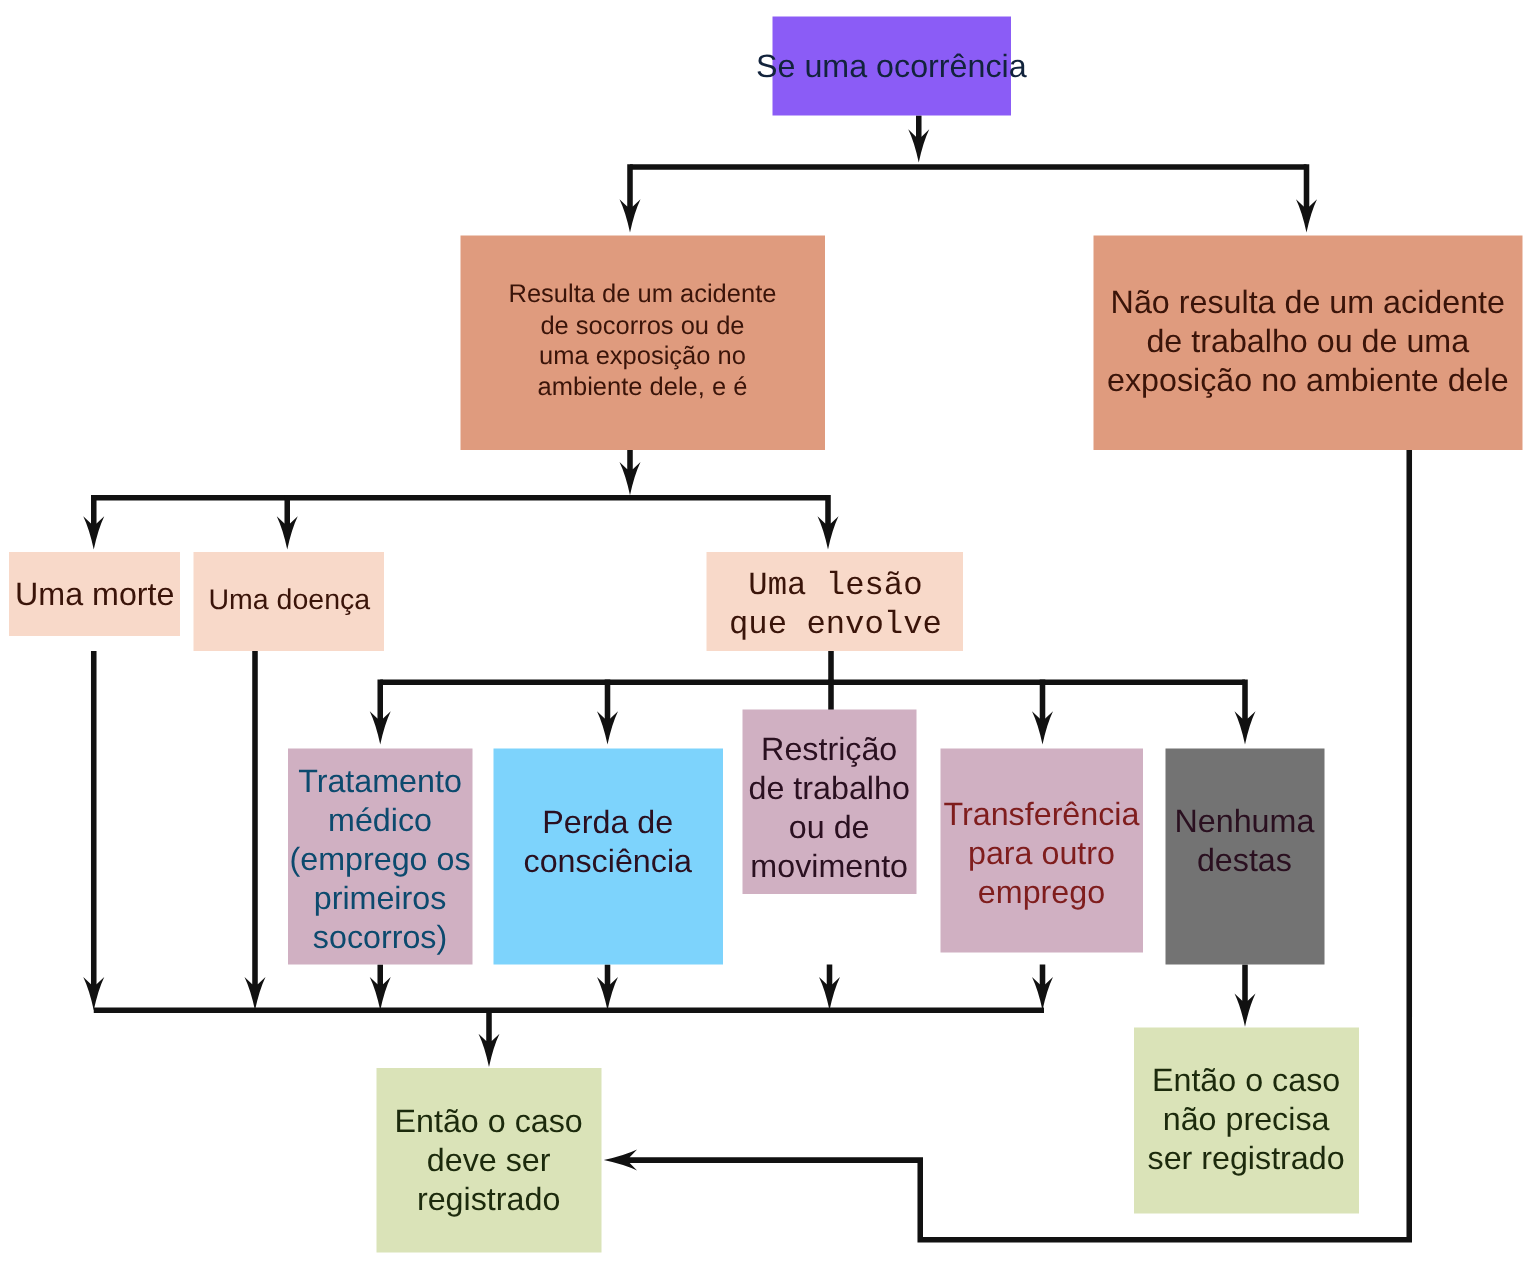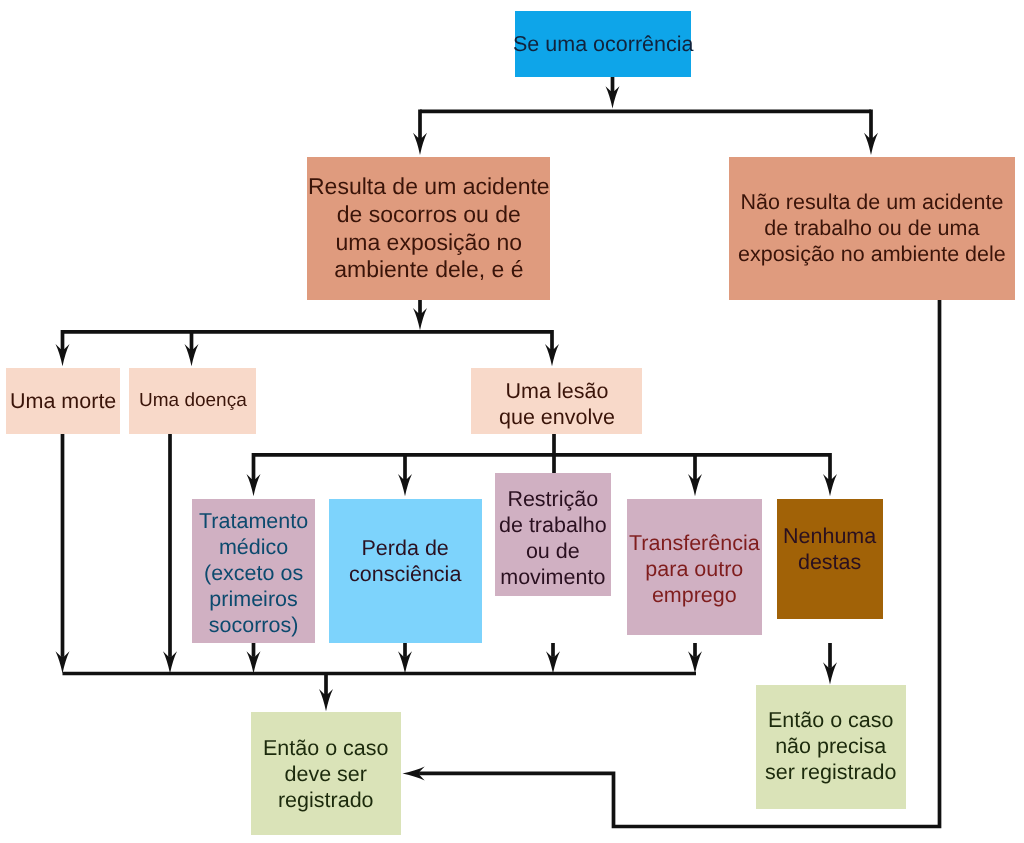--- a/index.html
+++ b/index.html
@@ -64,61 +64,61 @@
         <path d="M 0 0 Q -2.898 -13.609 -7.000 -22.200 L -1.850 -17.294 L 1.850 -17.294 L 7.000 -22.200 Q 2.898 -13.609 0 0 Z" transform="translate(170,673.5) rotate(0.00)"></path>
         <path d="M 0 0 Q -2.898 -13.609 -7.000 -22.200 L -1.850 -17.294 L 1.850 -17.294 L 7.000 -22.200 Q 2.898 -13.609 0 0 Z" transform="translate(253.5,673.5) rotate(0.00)"></path>
         <path d="M 0 0 Q -2.898 -13.609 -7.000 -22.200 L -1.850 -17.294 L 1.850 -17.294 L 7.000 -22.200 Q 2.898 -13.609 0 0 Z" transform="translate(405,673.5) rotate(0.00)"></path>
         <path d="M 0 0 Q -2.898 -13.609 -7.000 -22.200 L -1.850 -17.294 L 1.850 -17.294 L 7.000 -22.200 Q 2.898 -13.609 0 0 Z" transform="translate(553,673.5) rotate(0.00)"></path>
         <path d="M 0 0 Q -2.898 -13.609 -7.000 -22.200 L -1.850 -17.294 L 1.850 -17.294 L 7.000 -22.200 Q 2.898 -13.609 0 0 Z" transform="translate(695,673.5) rotate(0.00)"></path>
         <path d="M 0 0 Q -2.898 -13.609 -7.000 -22.200 L -1.850 -17.294 L 1.850 -17.294 L 7.000 -22.200 Q 2.898 -13.609 0 0 Z" transform="translate(326,711.3) rotate(0.00)"></path>
         <path d="M 0 0 Q -2.898 -13.609 -7.000 -22.200 L -1.850 -17.294 L 1.850 -17.294 L 7.000 -22.200 Q 2.898 -13.609 0 0 Z" transform="translate(830,684.5) rotate(0.00)"></path>
         <path d="M 0 0 Q -2.898 -13.609 -7.000 -22.200 L -1.850 -17.294 L 1.850 -17.294 L 7.000 -22.200 Q 2.898 -13.609 0 0 Z" transform="translate(402.5,773.4) rotate(90.00)"></path>
       </g>
   </svg>
-<div class="node" style="left: 515px; top: 11px; width: 176px; height: 66px; background: #0ea5e9; color: rgb(18, 35, 60); font-size: 21.5px; line-height: 1.21;">
+<div class="node" style="left: 515px; top: 11px; width: 159px; height: 66px; background: #8b5cf6; color: rgb(18, 35, 60); font-size: 21.5px; line-height: 1.21;">
       <span class="lines">
         <span class="ln">Se uma ocorrência</span>
       </span>
     </div>
-    <div class="node" style="left: 307px; top: 157px; width: 243px; height: 143px; background: rgb(223, 155, 126); color: rgb(58, 20, 9); font-size: 23px; line-height: 1.21;">
+    <div class="node" style="left: 307px; top: 157px; width: 243px; height: 143px; background: rgb(223, 155, 126); color: rgb(58, 20, 9); font-size: 17px; line-height: 1.21;">
       <span class="lines" style="transform: translateY(-0.4px);">
         <span class="ln">Resulta de um acidente</span>
         <span class="ln">de socorros ou de</span>
         <span class="ln">uma exposição no</span>
         <span class="ln">ambiente dele, e é</span>
       </span>
     </div>
     <div class="node" style="left: 729px; top: 157px; width: 286px; height: 143px; background: rgb(223, 155, 126); color: rgb(58, 20, 9); font-size: 21.5px; line-height: 1.21;">
       <span class="lines" style="transform: translateY(-1.1px); text-align: center;">
         <span class="ln">Não resulta de um acidente</span>
         <span class="ln">de trabalho ou de uma</span>
         <span class="ln">exposição no ambiente dele</span>
       </span>
     </div>
-    <div class="node" style="left: 6px; top: 368px; width: 114px; height: 66px; background: rgb(248, 217, 201); color: rgb(58, 20, 9); font-size: 21.5px; line-height: 1.21;">
+    <div class="node" style="left: 6px; top: 368px; width: 114px; height: 56px; background: rgb(248, 217, 201); color: rgb(58, 20, 9); font-size: 21.5px; line-height: 1.21;">
       <span class="lines">
         <span class="ln">Uma morte</span>
       </span>
     </div>
     <div class="node" style="left: 129px; top: 368px; width: 127px; height: 66px; background: rgb(248, 217, 201); color: rgb(58, 20, 9); font-size: 19px; line-height: 1.21;">
       <span class="lines">
         <span class="ln">Uma doença</span>
       </span>
     </div>
-    <div class="node" style="left: 471px; top: 368px; width: 171px; height: 66px; background: rgb(248, 217, 201); color: rgb(58, 20, 9); font-size: 21.5px; line-height: 1.21;">
+    <div class="node" style="left: 471px; top: 368px; width: 171px; height: 66px; background: rgb(248, 217, 201); color: rgb(58, 20, 9); font-size: 21.5px; line-height: 1.21; font-family: Liberation Mono, monospace;">
       <span class="lines" style="transform: translateY(3.2px);">
         <span class="ln">Uma lesão</span>
         <span class="ln">que envolve</span>
       </span>
     </div>
     <div class="node" style="left: 192px; top: 499px; width: 123px; height: 144px; background: rgb(208, 176, 194); color: #0c4a6e; font-size: 21.5px; line-height: 1.21;">
       <span class="lines" style="transform: translateY(1.8px);">
         <span class="ln">Tratamento</span>
         <span class="ln">médico</span>
-        <span class="ln">(exceto os</span>
+        <span class="ln">(emprego os</span>
         <span class="ln">primeiros</span>
         <span class="ln">socorros)</span>
       </span>
     </div>
     <div class="node" style="left: 329px; top: 499px; width: 153px; height: 144px; background: #7dd3fc; color: rgb(42, 16, 32); font-size: 21.5px; line-height: 1.21;">
       <span class="lines" style="transform: translateY(-9.9px);">
         <span class="ln">Perda de</span>
         <span class="ln">consciência</span>
       </span>
     </div>
@@ -130,21 +130,21 @@
         <span class="ln">movimento</span>
       </span>
     </div>
     <div class="node" style="left: 627px; top: 499px; width: 135px; height: 136px; background: rgb(208, 176, 194); color: #7f1d1d; font-size: 21.5px; line-height: 1.21;">
       <span class="lines" style="transform: translateY(1.9px);">
         <span class="ln">Transferência</span>
         <span class="ln">para outro</span>
         <span class="ln">emprego</span>
       </span>
     </div>
-    <div class="node" style="left: 777px; top: 499px; width: 106px; height: 120px; background: #a16207; color: rgb(42, 16, 32); font-size: 21.5px; line-height: 1.21;">
+    <div class="node" style="left: 777px; top: 499px; width: 106px; height: 144px; background: #737373; color: rgb(42, 16, 32); font-size: 21.5px; line-height: 1.21;">
       <span class="lines" style="transform: translateY(-10.2px);">
         <span class="ln">Nenhuma</span>
         <span class="ln">destas</span>
       </span>
     </div>
     <div class="node" style="left: 251px; top: 712px; width: 150px; height: 123px; background: rgb(218, 227, 184); color: rgb(28, 42, 12); font-size: 21.5px; line-height: 1.21;">
       <span class="lines" style="transform: translateY(-0.5px);">
         <span class="ln">Então o caso</span>
         <span class="ln">deve ser</span>
         <span class="ln">registrado</span>

